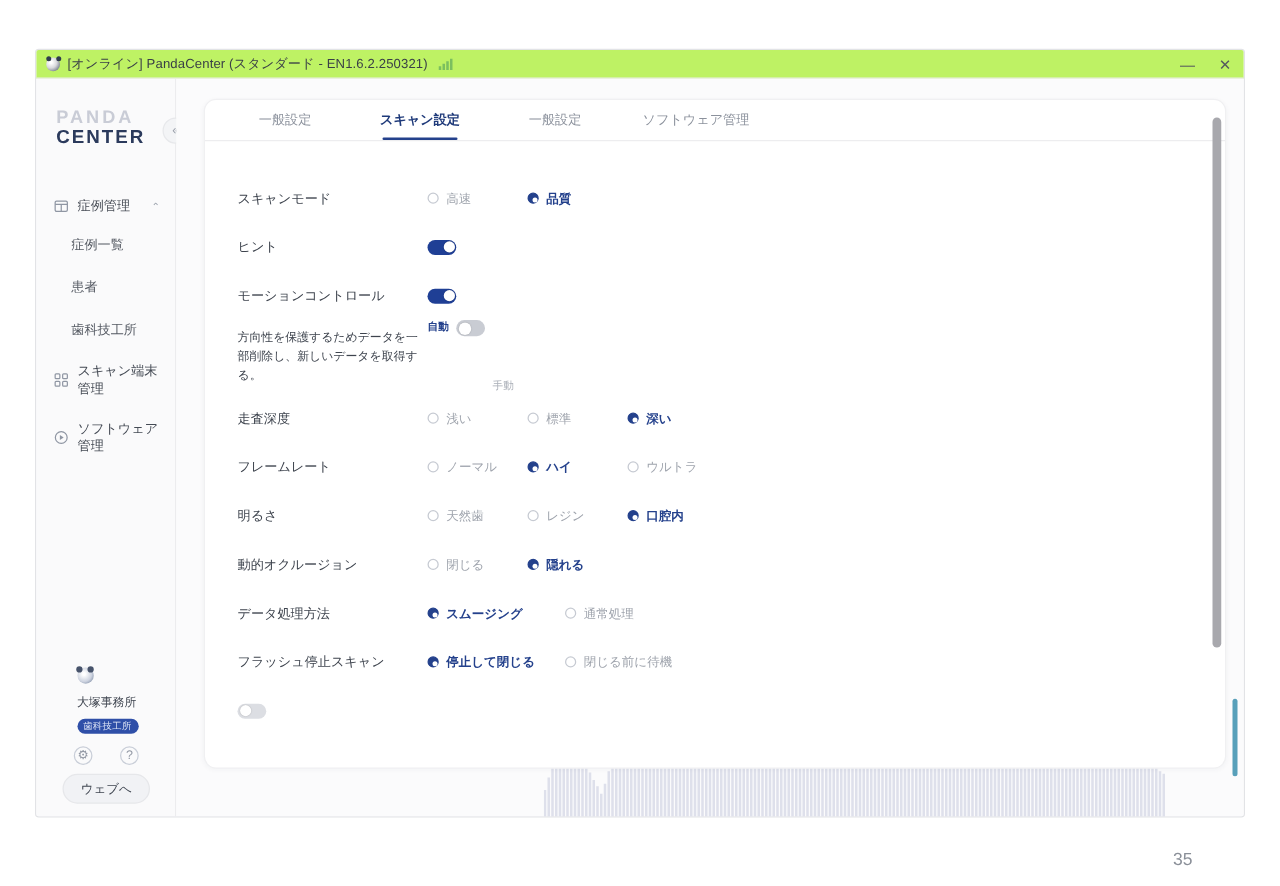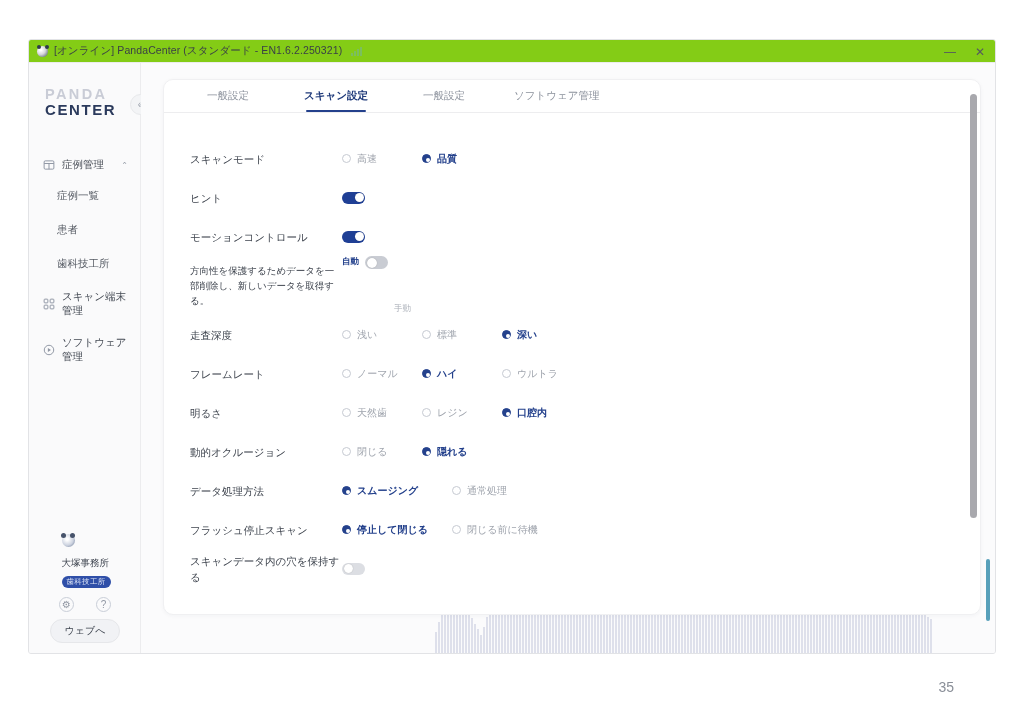--- a/index.html
+++ b/index.html
@@ -21,21 +21,21 @@
     background: #fbfbfc;
     border: 1px solid #e2e3e6;
     border-radius: 3px;
     overflow: hidden;
   }
 
   
   #titlebar {
     position: relative;
     height: 23px;
-    background: #84cc16;
+    background: #bef264;
     border-bottom: 1px solid #ececed;
     display: flex; align-items: center;
     padding-left: 8px;
   }
   .tb-logo {
     width: 11px; height: 11px; border-radius: 50%;
     background: radial-gradient(circle at 35% 35%, #ffffff 8%, #d8d8dc 45%, #3e4a5c 100%);
     position: relative; flex: 0 0 auto; margin-right: 6px;
   }
   .tb-logo::before, .tb-logo::after {
@@ -654,21 +654,20 @@
                     <span class="radio"></span>
                     <span class="otext">停止して閉じる</span>
                   </div>
                   <div class="opt" style="width: 110px; align-items: center;">
                     <span class="radio"></span>
                     <span class="otext">閉じる前に待機</span>
                   </div>
                 </div>
               </div>
               <div class="row">
-                <div class="row-label">スキャンデータ内の穴を保持する</div>
                 <div class="opts">
                   <div class="toggle off">
                     <span class="knob"></span>
                   </div>
                 </div>
               </div>
             </div>
 
         </div>
 

